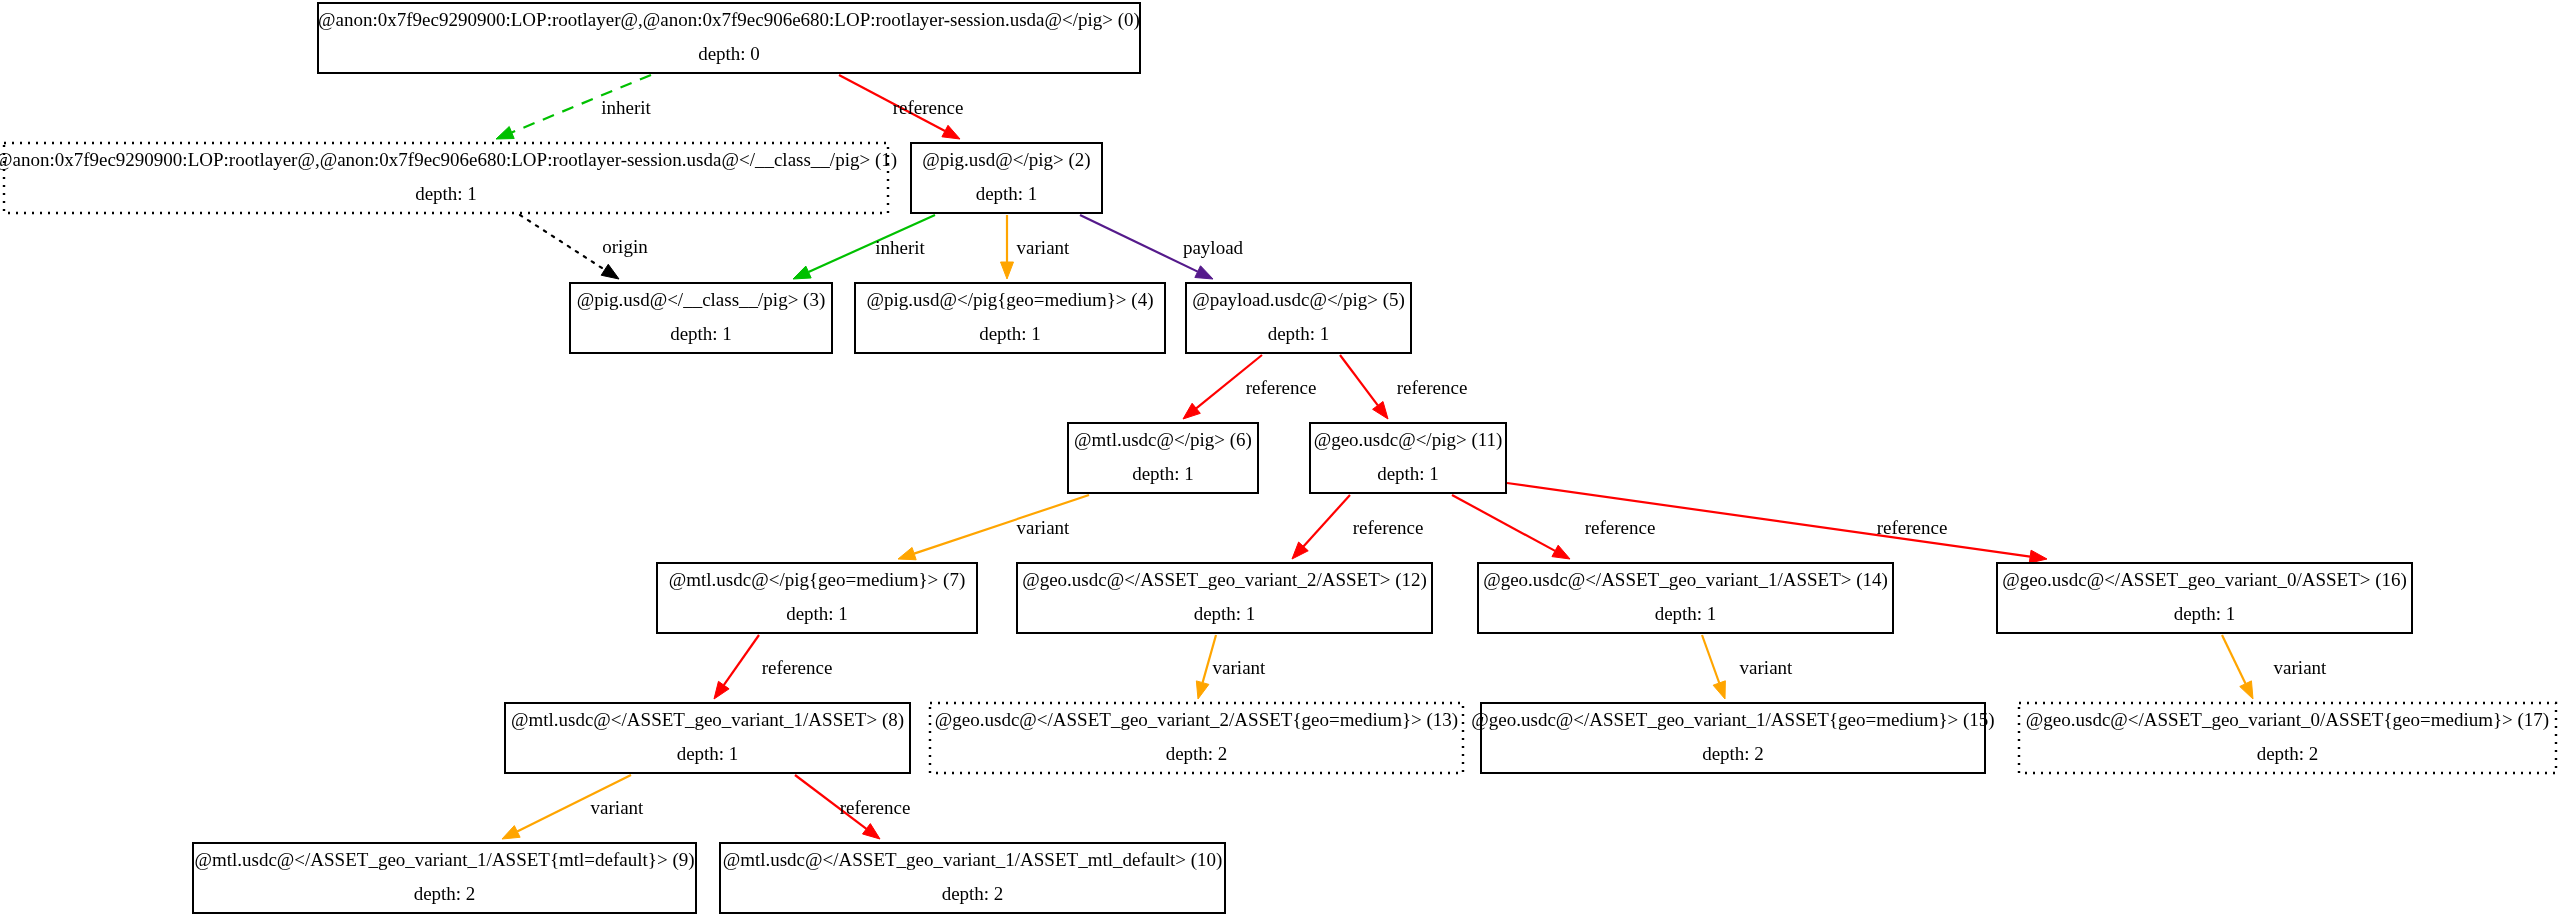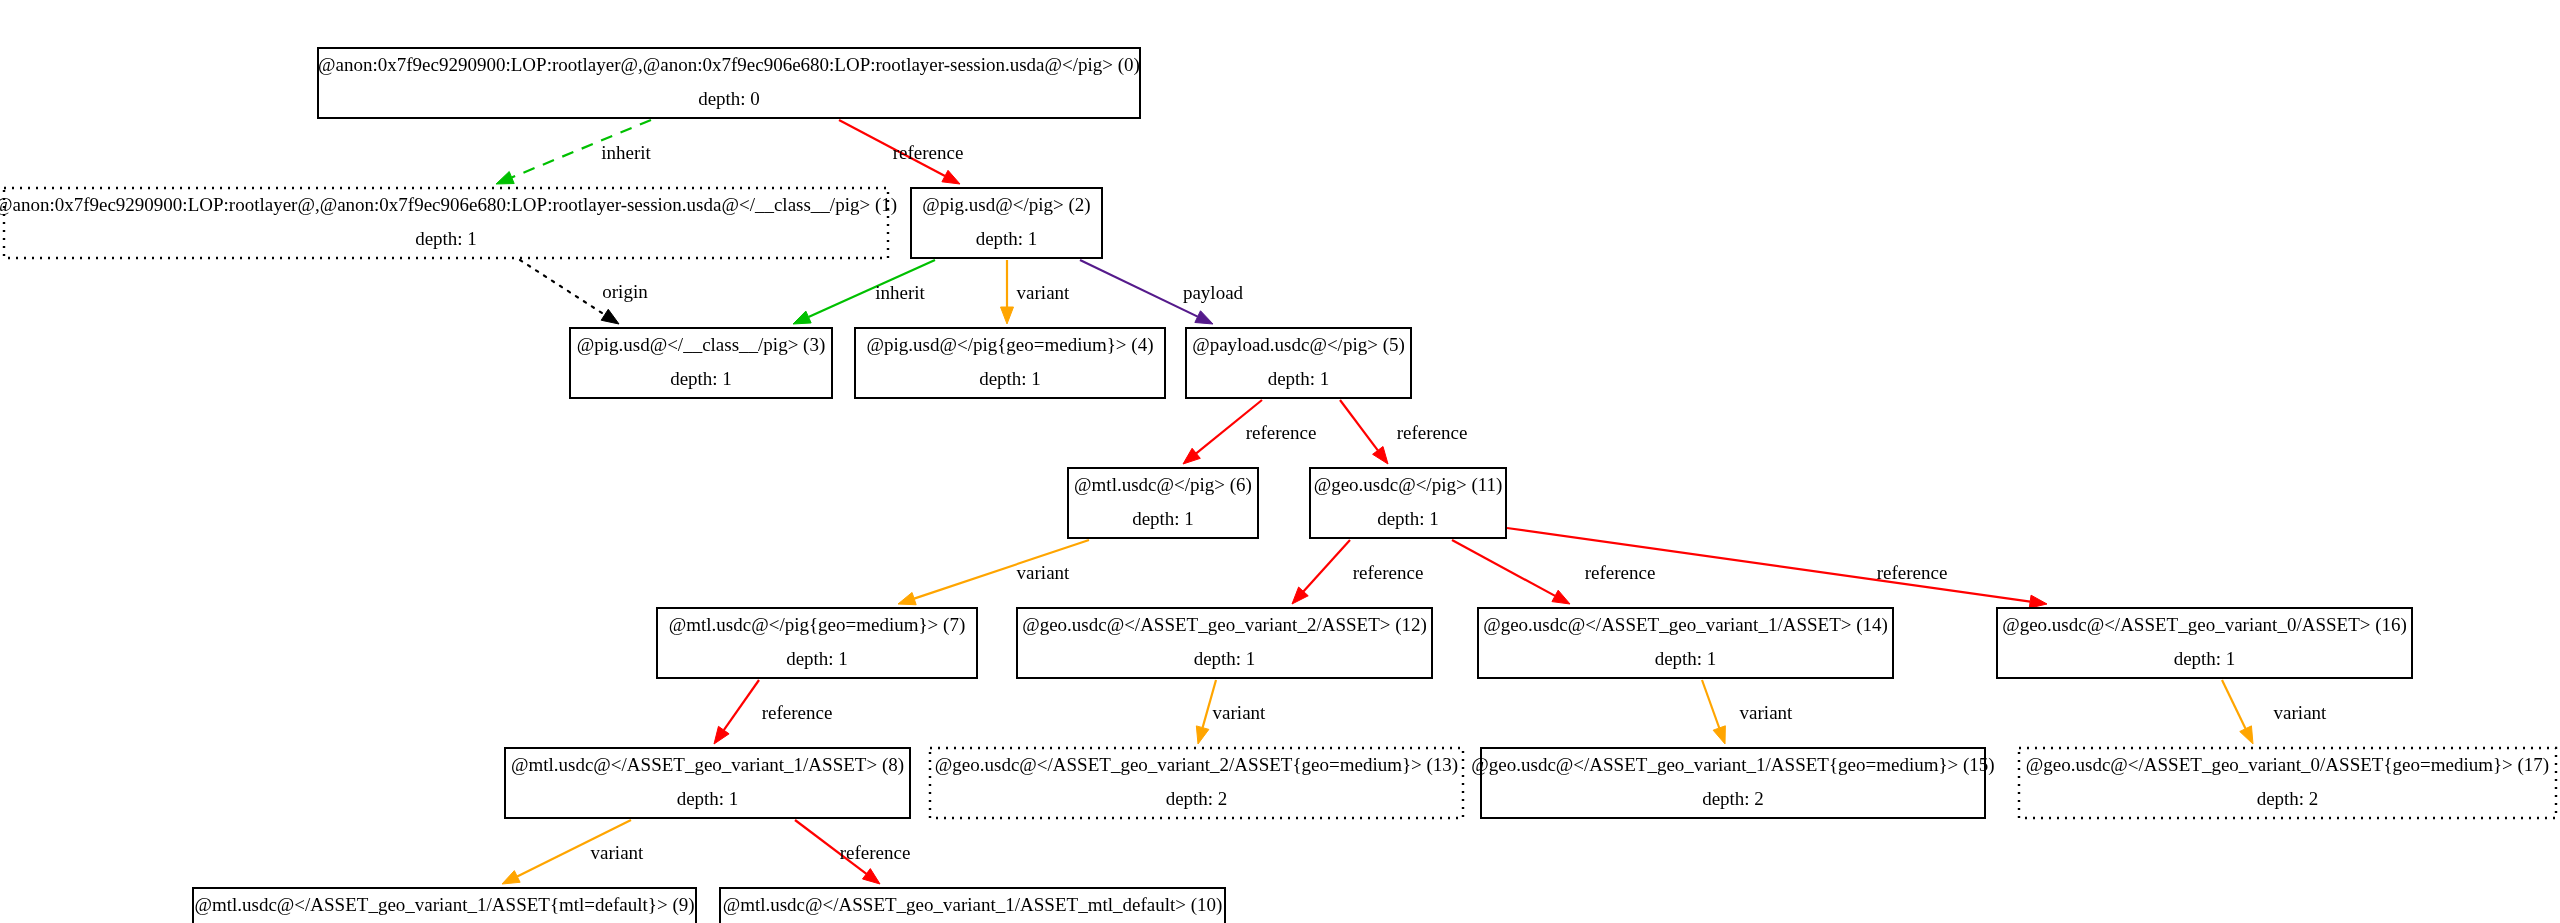--- a/index.html
+++ b/index.html
@@ -11,21 +11,20 @@
     width: 2560px;
     height: 923px;
     font-family: "Liberation Serif", "DejaVu Serif", serif;
     overflow: hidden;
   }
   #graph-canvas {
     position: relative;
     width: 2560px;
     height: 668px;
     background: #ffffff;
-    margin-top: 45px;
   }
   svg#graph-svg {
     position: absolute;
     left: 0;
     top: 0;
     width: 2560px;
     height: 923px;
     display: block;
   }
   .node-rect {

